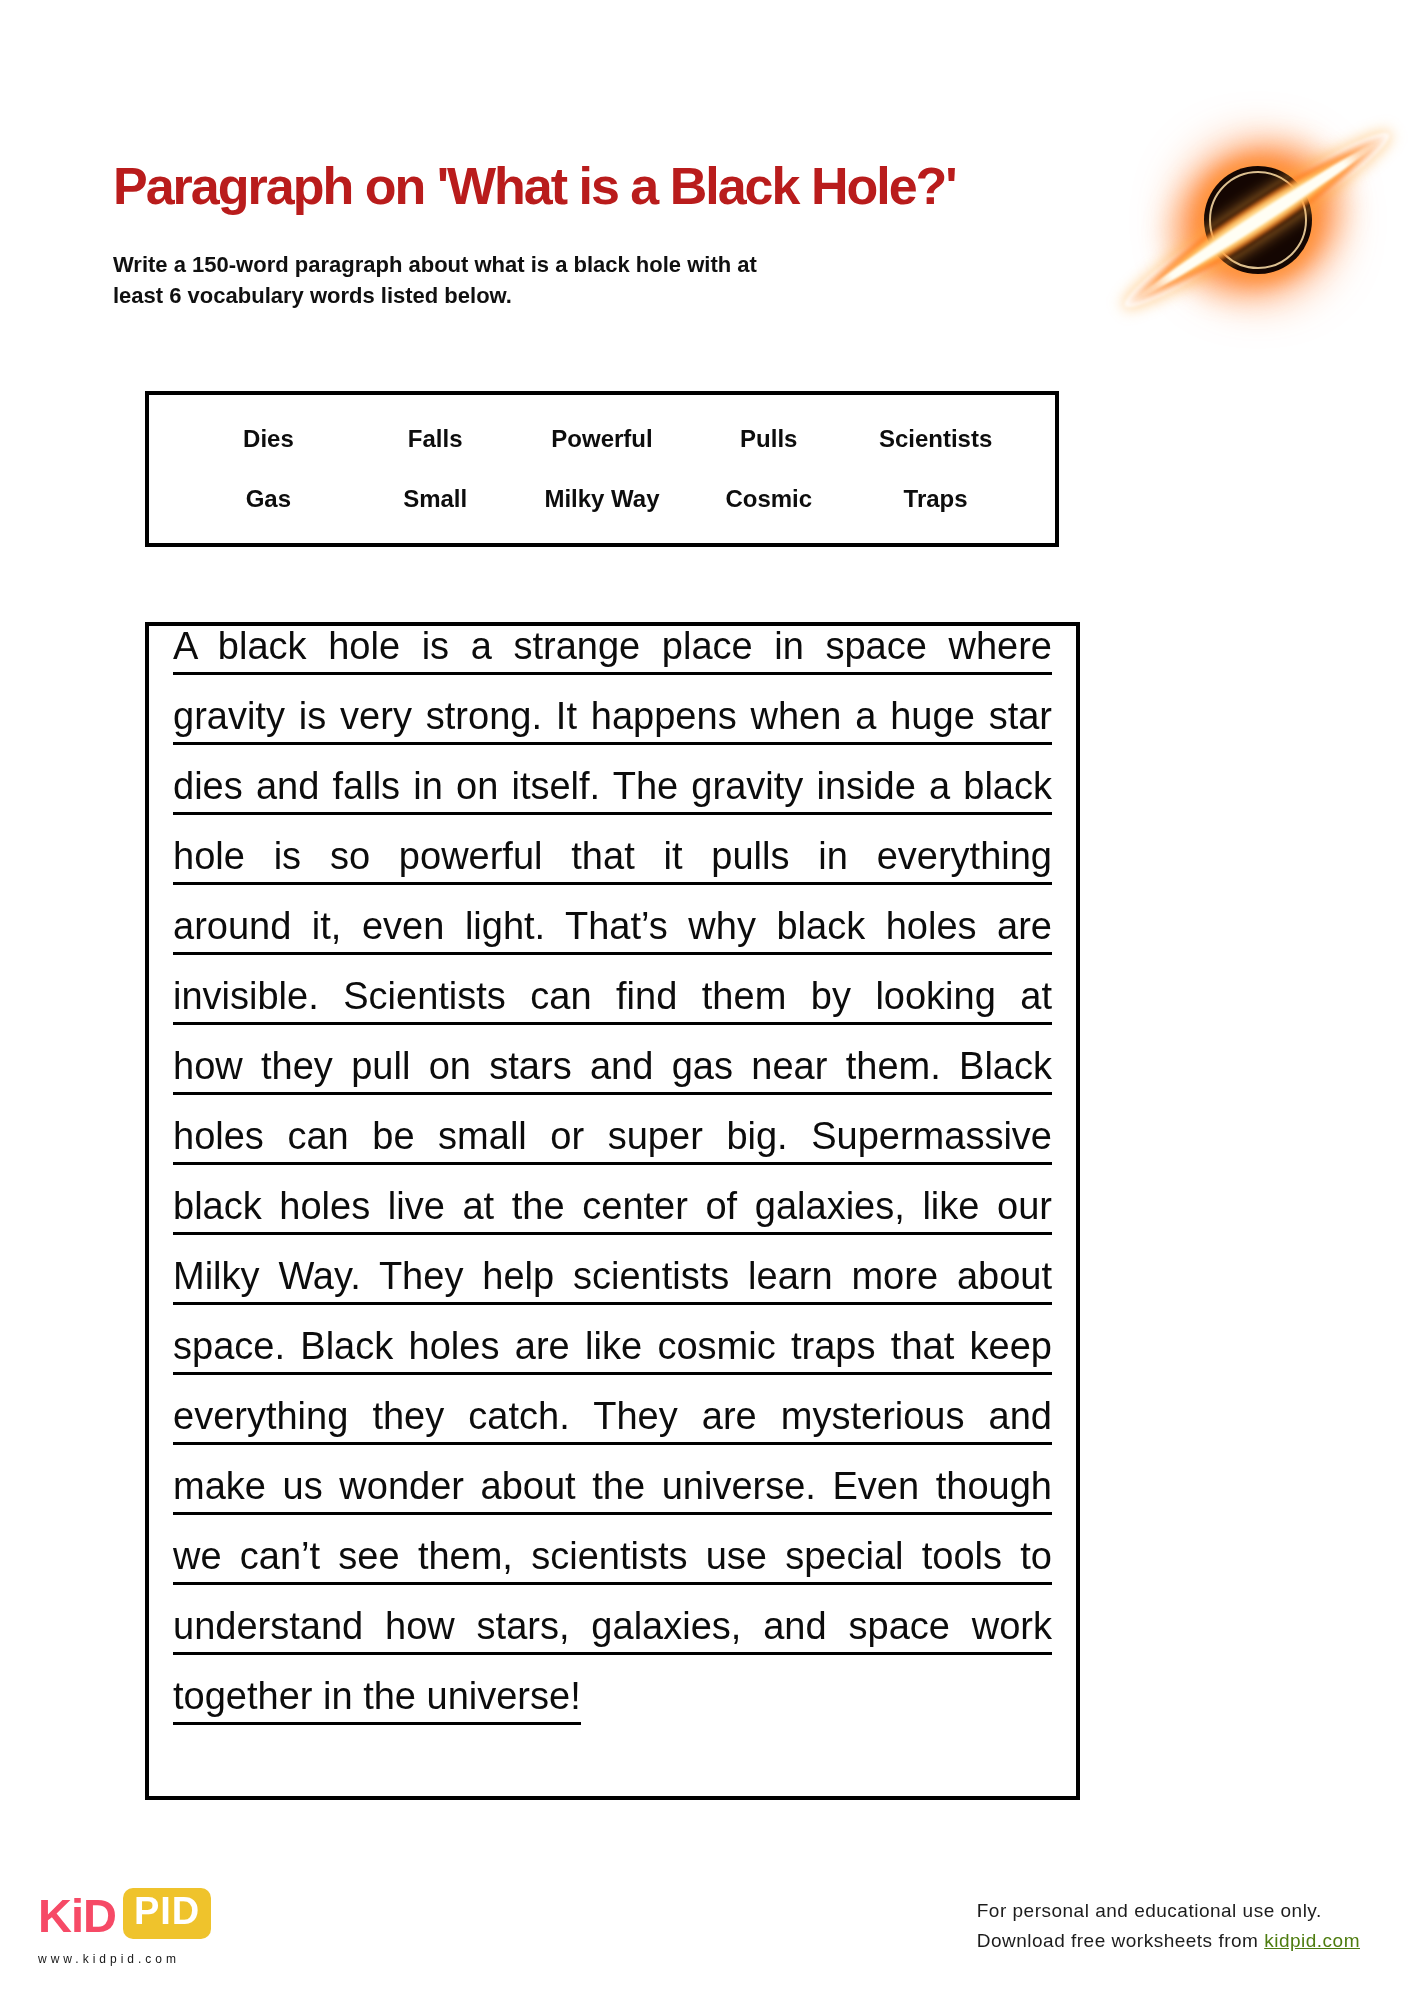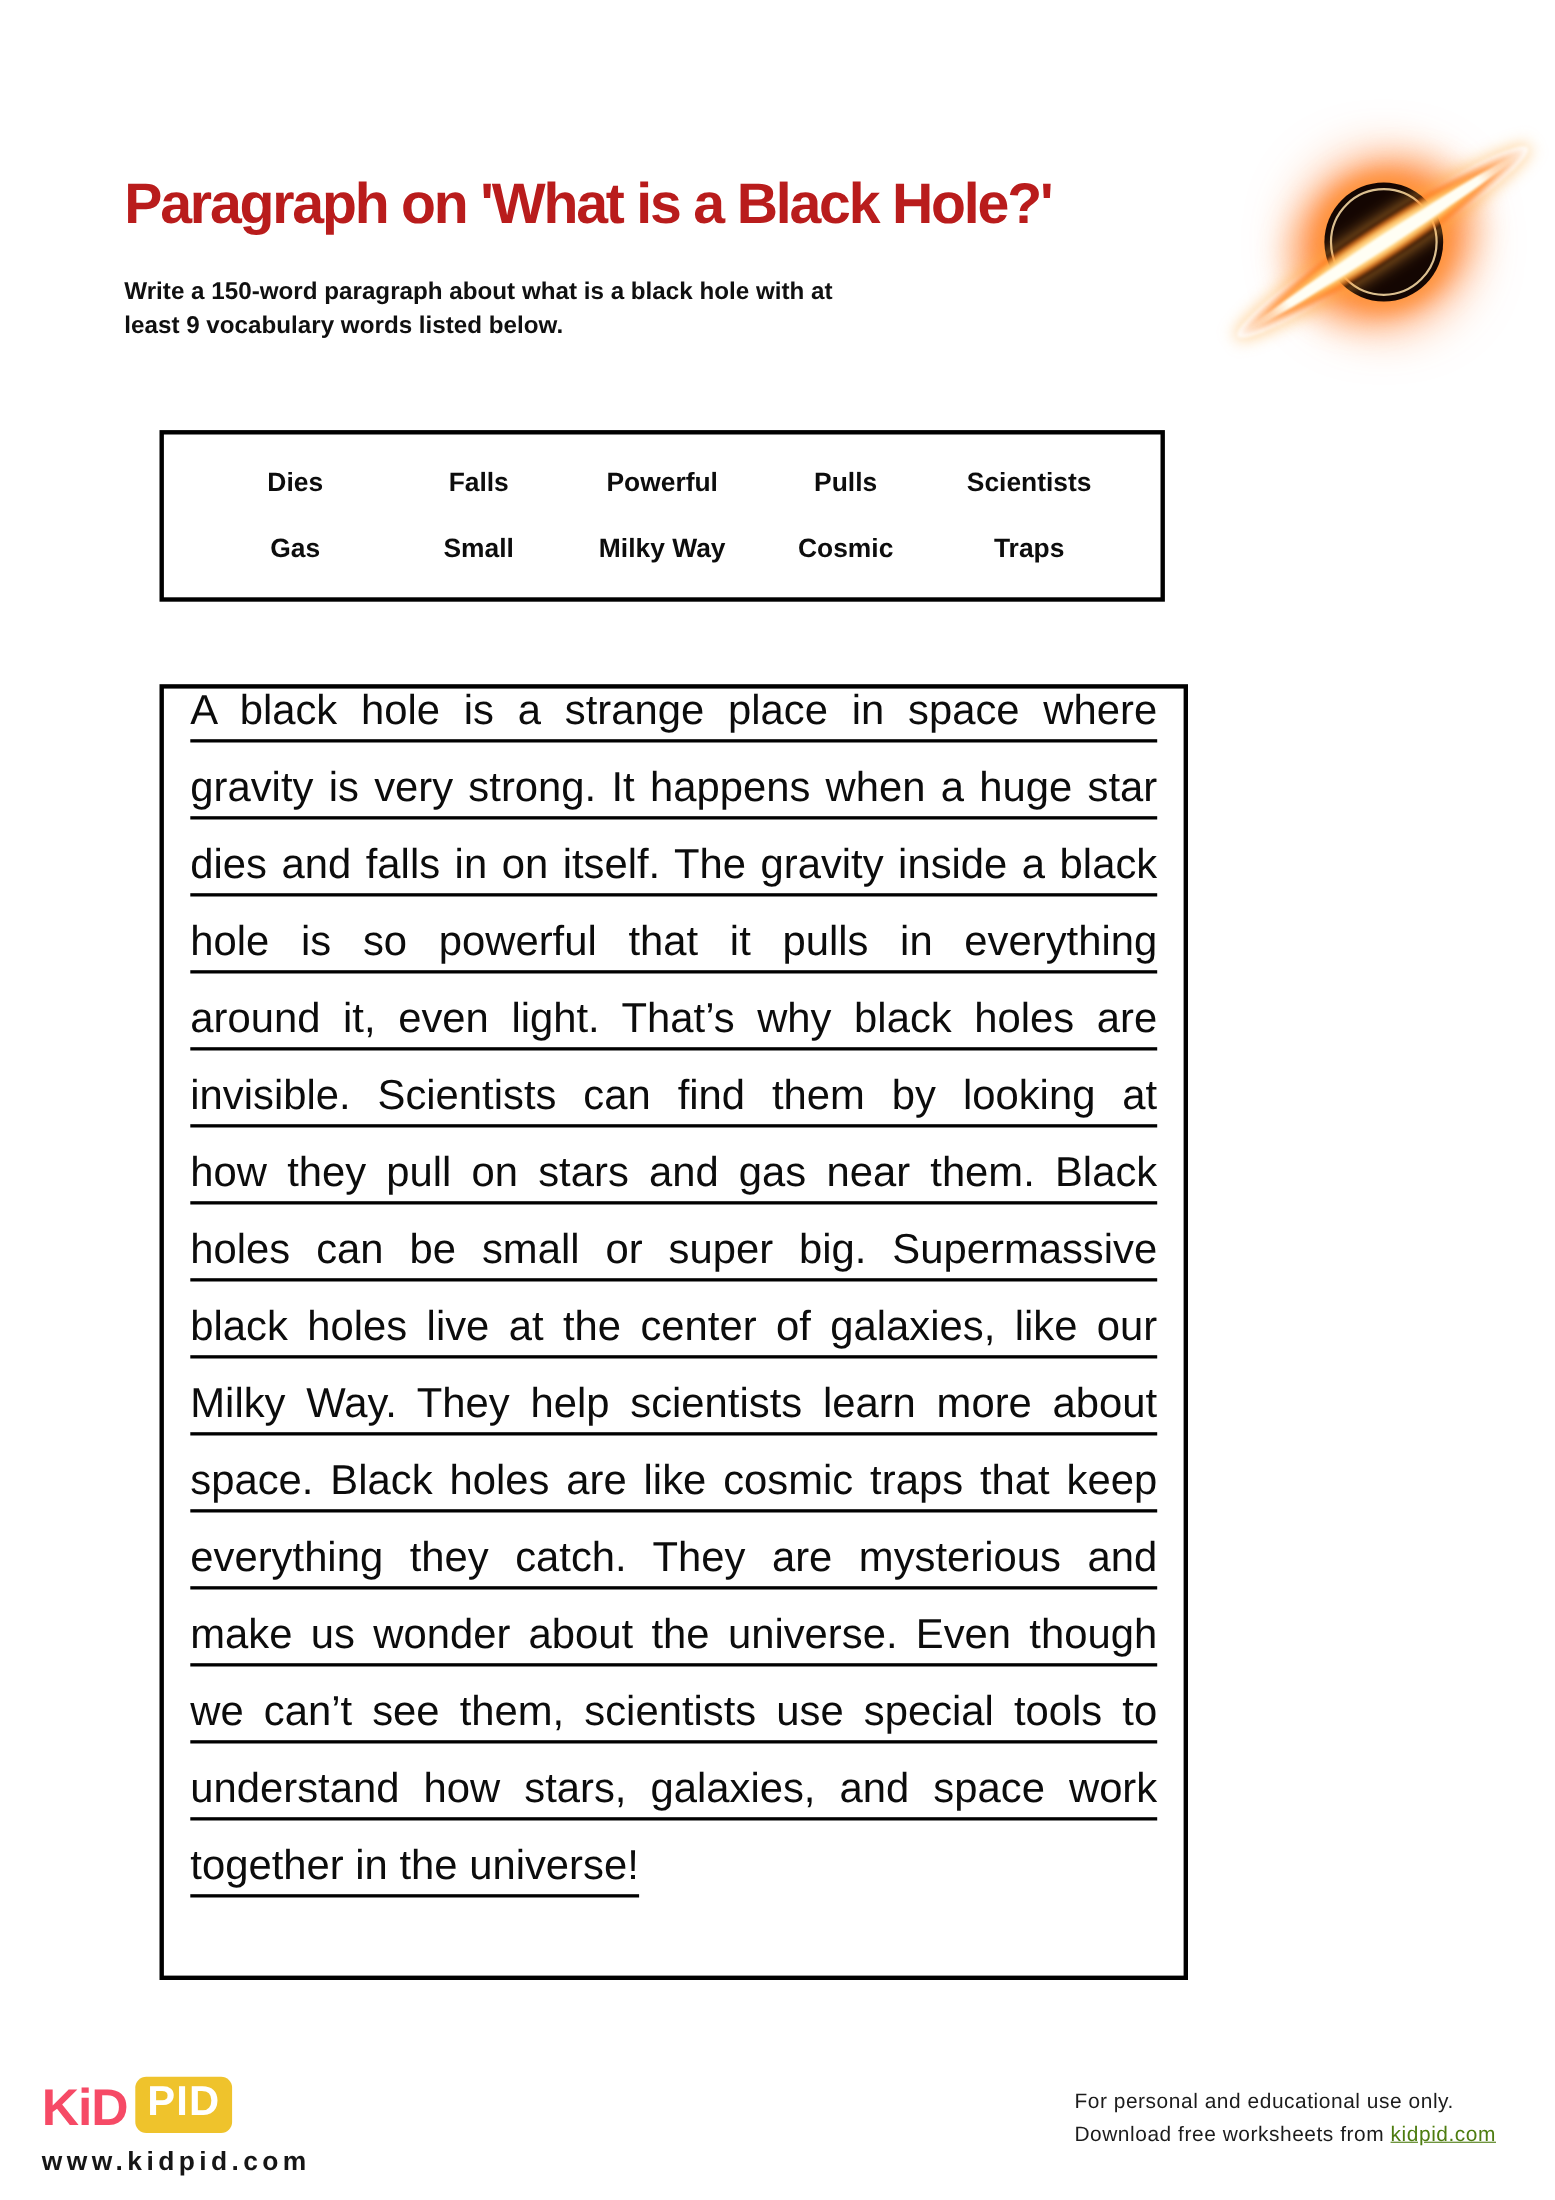--- a/index.html
+++ b/index.html
@@ -82,37 +82,37 @@
   .logo-row { display:flex; align-items:flex-start; }
   .logo-kid {
     font-size:47px; font-weight:bold; letter-spacing:-1px; color:#f64a66;
   }
   .logo-pid {
     margin-left:7px; background:#efc32c; color:#ffffff;
     font-size:38px; font-weight:bold; letter-spacing:1px;
     padding:2px 11px 6px 11px; border-radius:10px;
   }
   .logo-site {
-    margin-top:9px; font-size:24px; letter-spacing:4px; color:#161616;font-weight:bold;
+    margin-top:9px; font-size:12px; letter-spacing:4px; color:#161616;
   }
   .footer-note {
     position:absolute; right:54px; top:1896px; 
     font-size:19px; line-height:30px; color:#1c1c1c; letter-spacing:0.5px;
   }
   .footer-note .link { text-decoration:underline; color:#4d7c0f; cursor:pointer; }
 </style>
 </head>
 <body>
 
 <div class="page">
 
   <div class="title">Paragraph on 'What is a Black Hole?'</div>
   <div class="subtitle">
     <div>Write a 150-word paragraph about what is a black hole with at</div>
-    <div>least 9 vocabulary words listed below.</div>
+    <div>least 6 vocabulary words listed below.</div>
   </div>
 
   <div class="blackhole">
     <div class="bh-glow"></div>
     <div class="bh-hole"></div>
     <div class="bh-disk"></div>
     <div class="bh-disk-core"></div>
   </div>
 
   <div class="vocab-box">

